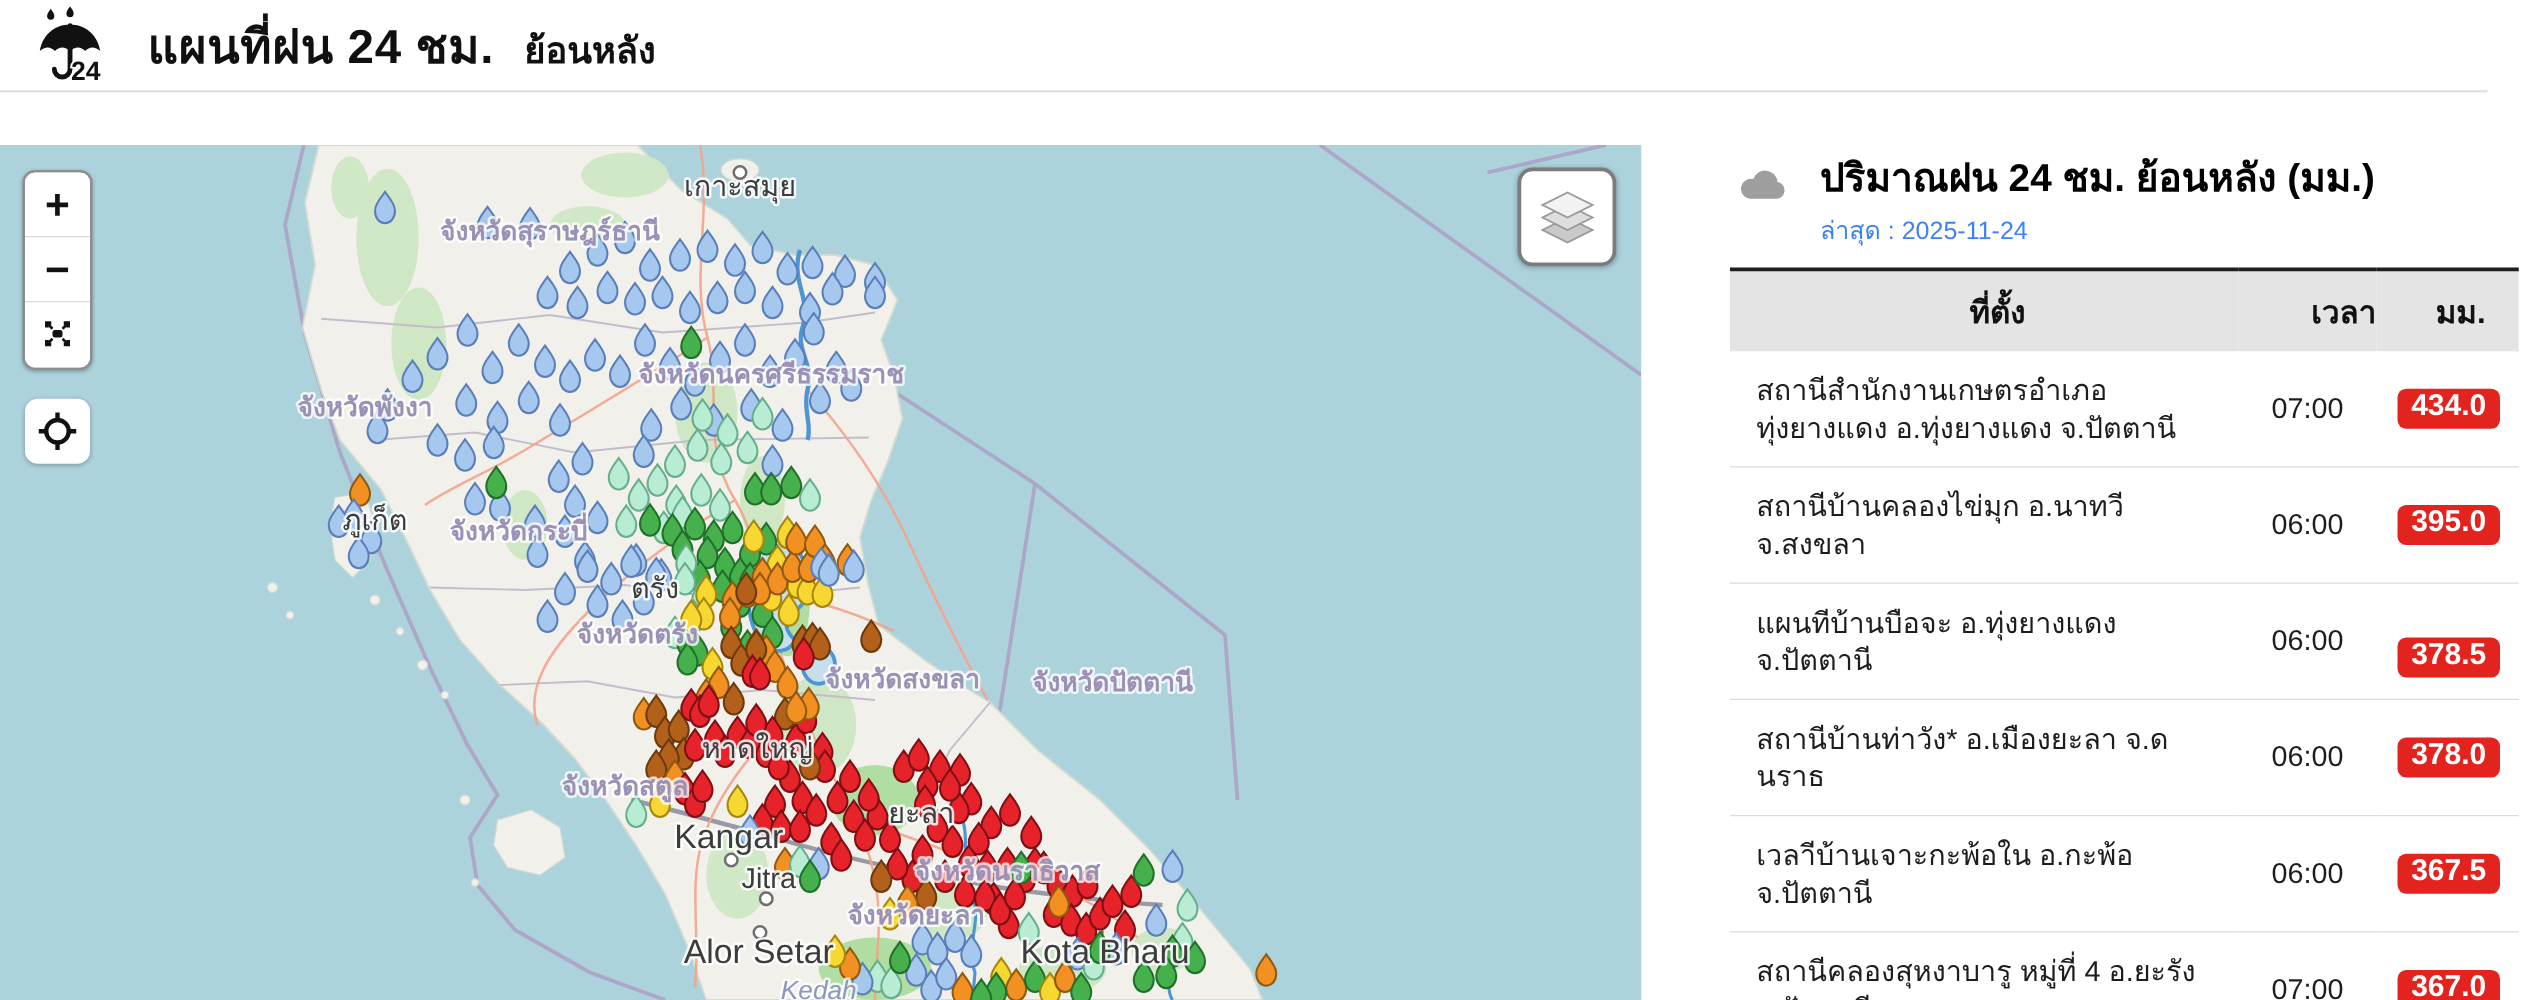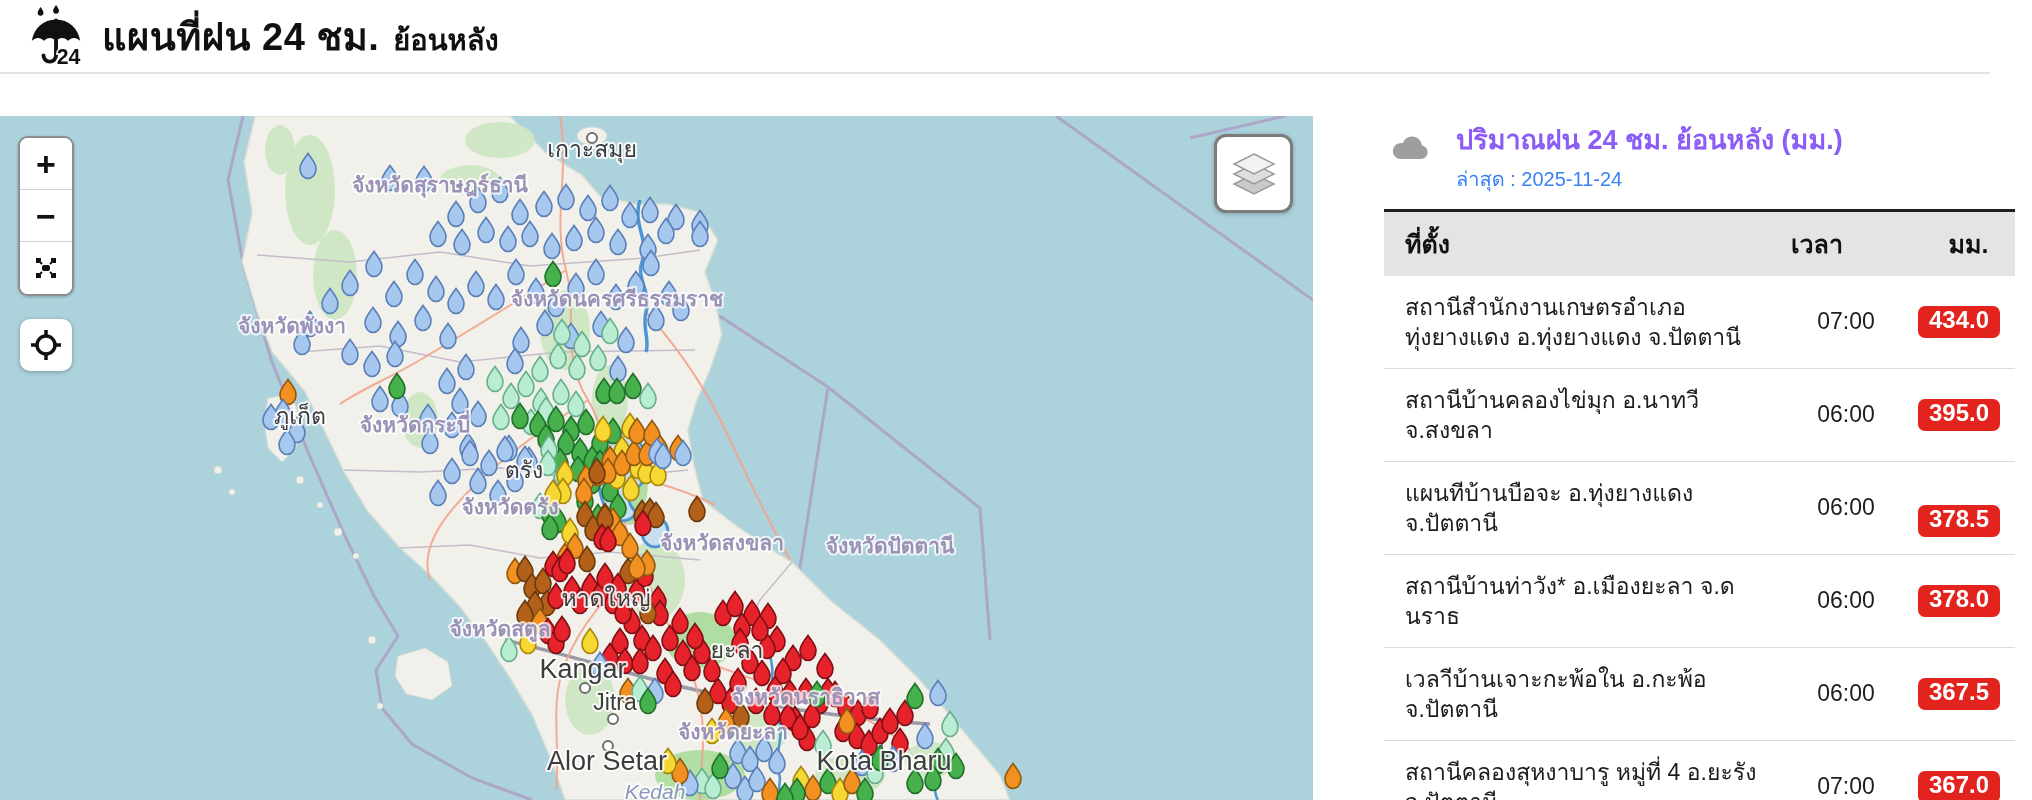--- a/index.html
+++ b/index.html
@@ -3,21 +3,21 @@
 <meta charset="utf-8">
 <style>
   html,body{margin:0;padding:0;}
   body{
     width:2032px;height:800px;overflow:hidden;background:#ffffff;
     font-family:"Liberation Sans","DejaVu Sans",sans-serif;color:#1c1c1c;position:relative;
   }
   
   .app-header{position:absolute;left:0;top:0;width:2032px;height:72px;display:flex;align-items:center;padding-left:28px;box-sizing:border-box;background:#fff;}
   .logo{width:58px;height:62px;margin-right:16px;flex:0 0 auto;}
-  .title-wrap{display:flex;align-items:baseline;gap:14px;}
+  .title-wrap{display:flex;align-items:baseline;gap:24px;margin-left:16px;}
   .title-main{font-size:38px;font-weight:700;color:#101010;letter-spacing:.5px;}
   .title-sub{font-size:29px;font-weight:700;color:#101010;}
   .header-divider{position:absolute;left:0;top:72px;width:1990px;height:2px;background:#e3e3e3;}
 
   
   .map-wrap{position:absolute;left:0;top:116px;width:1313px;height:684px;overflow:hidden;background:#acd2db;}
   .map-wrap svg.basemap{position:absolute;left:0;top:0;width:1313px;height:684px;display:block;}
   .lbl{text-anchor:middle;paint-order:stroke;stroke:rgba(255,255,255,.78);stroke-width:4px;stroke-linejoin:round;}
   .prov{fill:#9b91b6;font-size:21px;font-weight:700;}
   .place{fill:#3c3c3c;font-size:23px;font-weight:400;stroke:rgba(255,255,255,.85);}
@@ -29,26 +29,26 @@
   .zoom-group{left:18px;top:20px;width:56px;border:2px solid #8d8d8d;border-radius:10px;overflow:hidden;box-shadow:0 1px 3px rgba(0,0,0,.25);}
   .zoom-group button{display:block;width:100%;height:52px;background:#fff;border:none;border-bottom:1px solid #cfcfcf;font-size:34px;font-weight:700;color:#111;cursor:pointer;line-height:1;padding:0;}
   .zoom-group button:last-child{border-bottom:none;}
   .locate-btn{left:20px;top:203px;width:52px;height:52px;border:none;border-radius:10px;box-shadow:0 1px 4px rgba(0,0,0,.3);display:flex;align-items:center;justify-content:center;cursor:pointer;}
   .layers-btn{left:1214px;top:18px;width:79px;height:79px;border:3px solid #7c7c7c;border-radius:12px;display:flex;align-items:center;justify-content:center;cursor:pointer;box-shadow:0 1px 4px rgba(0,0,0,.25);}
 
   
   .panel{position:absolute;left:1384px;top:116px;width:631px;height:684px;overflow:hidden;background:#fff;}
   .panel-head{display:flex;align-items:flex-start;padding-top:8px;}
   .cloud-ic{width:36px;height:27px;margin:10px 28px 0 8px;flex:0 0 auto;}
-  .panel-title{font-size:27px;font-weight:700;color:#8b5cf6;line-height:1.25;}
+  .panel-title{font-size:31px;font-weight:700;color:#000000;line-height:1.25;}
   .panel-sub{font-size:20px;color:#3b82f6;margin-top:5px;font-weight:400;}
   table.rain{border-collapse:collapse;width:631px;margin-top:14px;table-layout:fixed;}
   table.rain thead th{background:#e4e4e4;border-top:3px solid #1f1f1f;font-size:25px;font-weight:700;color:#111;padding:12px 0;}
-  th.c-station{width:386px;text-align:left;padding-left:21px !important;}
-  th.c-time{width:110px;text-align:left;}
+  th.c-station{width:386px;text-align:center;padding-left:21px !important;}
+  th.c-time{width:110px;text-align:right;}
   th.c-val{width:135px;text-align:center;}
   table.rain td{border-bottom:1px solid #dcdcdc;height:90px;vertical-align:middle;font-size:23px;color:#1d1d1d;}
   td.station{padding-left:21px;padding-right:30px;line-height:30px;}
   td.time{text-align:center;font-size:24px;color:#222;}
   td.value{text-align:right;padding-right:36px;}
   .badge{display:inline-block;color:#fff;font-weight:700;font-size:24px;padding:0 11px 4px;border-radius:7px;min-width:52px;text-align:center;}
 </style>
 </head>
 <body>
 

